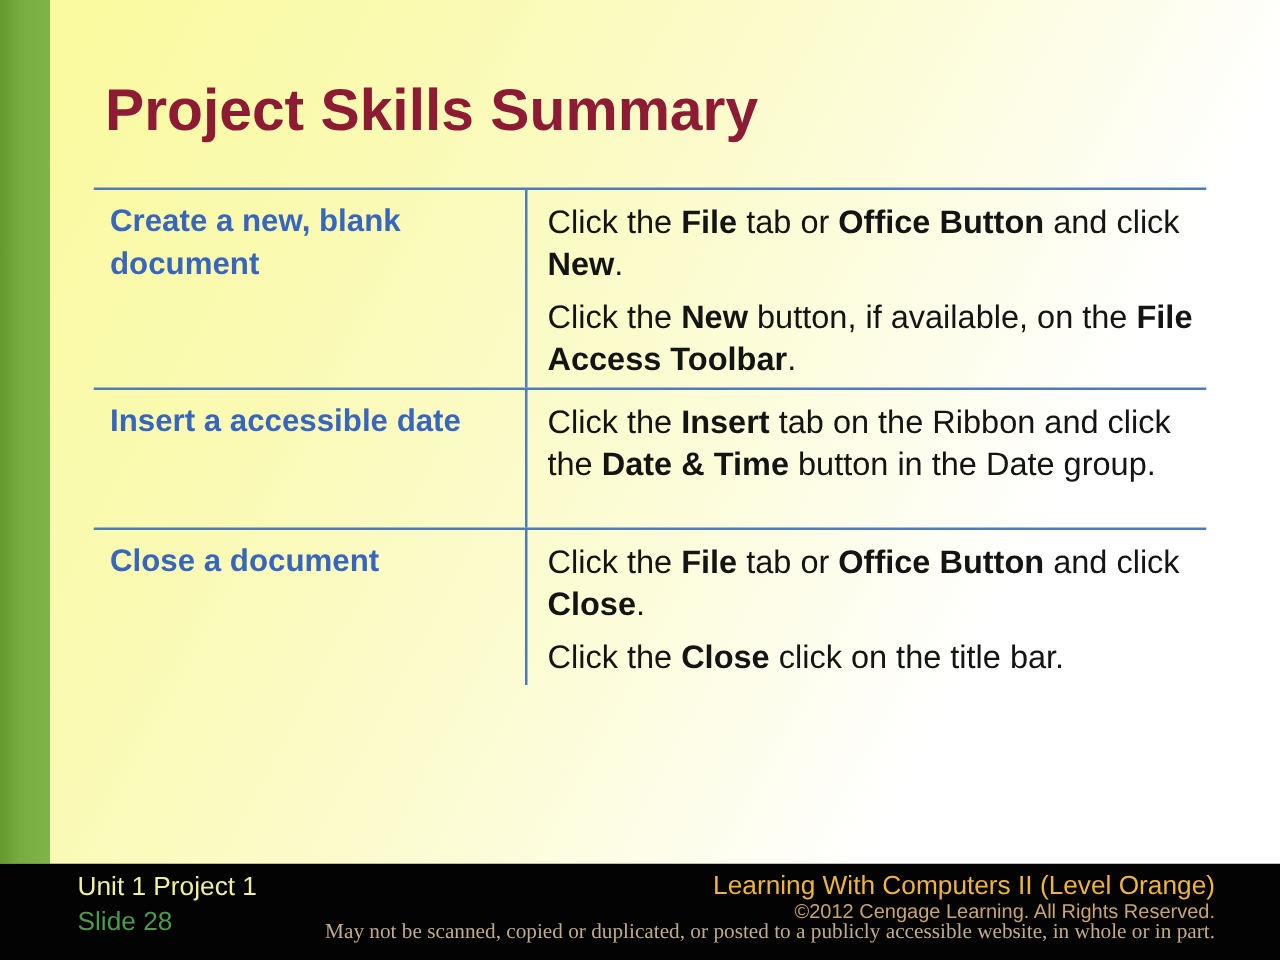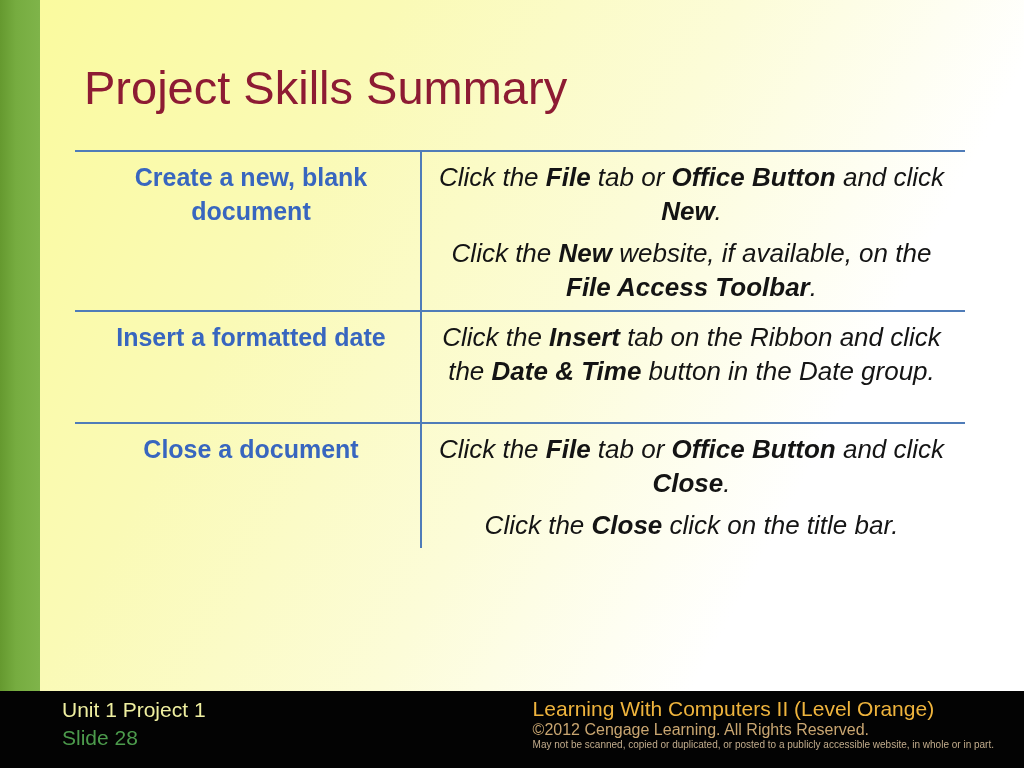--- a/index.html
+++ b/index.html
@@ -22,75 +22,74 @@
   .slide{
     position:relative;width:1024px;height:768px;
     background:linear-gradient(118deg,#FAFA9C 0%,#FAFAB6 28%,#FCFCD8 52%,#FFFFFF 74%);
   }
   .green-bar{
     position:absolute;left:0;top:0;width:40px;height:691px;
     background:linear-gradient(to right,var(--green-from) 0%,#76AC40 40%,var(--green-to) 100%);
   }
   .page-title{
     position:absolute;left:84px;top:60px;
-    font-size:47px;font-weight:normal;color:var(--title-color);
+    font-size:47px;font-weight:bold;color:var(--title-color);
     letter-spacing:0;
   }
   .skills-table{
     position:absolute;left:75px;top:150px;width:890px;
     border-top:2px solid var(--border-color);
-    text-align:center;
   }
   .trow{display:flex;}
   .trow:nth-child(1){min-height:151px;border-bottom:2px solid var(--border-color);}
   .trow:nth-child(2){min-height:112px;border-bottom:2px solid var(--border-color);}
   .trow:nth-child(3){min-height:116px;}
   .cell{padding:8px 6px 6px 13px;}
   .cell.skill{
     width:345px;flex:0 0 345px;
     font-size:25px;line-height:34px;font-weight:bold;color:var(--skill-color);
   }
   .cell.steps{
     flex:1;border-left:2px solid var(--border-color);
-    padding-left:4px;padding-right:8px;
-    font-size:26px;line-height:34px;color:var(--body-text);font-style:italic;
+    padding-left:16px;padding-right:8px;
+    font-size:26px;line-height:34px;color:var(--body-text);
   }
   .cell.steps p{margin:0 0 8px 0;}
   .cell.steps p:last-child{margin-bottom:0;}
   .cell.steps .b{font-weight:bold;}
   .footer{
     position:absolute;left:0;top:691px;width:1024px;height:92px;
     background:var(--footer-bg);
   }
   .footer-left{position:absolute;left:62px;top:5px;}
   .footer-left .line1{font-size:21px;line-height:28px;color:var(--footer-line1);}
   .footer-left .line2{font-size:21px;line-height:28px;color:var(--footer-line2);}
-  .footer-right{position:absolute;right:30px;top:4px;text-align:left;}
+  .footer-right{position:absolute;right:52px;top:4px;text-align:right;}
   .footer-right .rline1{font-size:21px;line-height:27px;color:var(--footer-right1);}
   .footer-right .rline2{font-size:16px;line-height:15px;color:var(--footer-right2);}
-  .footer-right .rline3{font-size:10px;line-height:15px;color:var(--footer-right3);}
+  .footer-right .rline3{font-size:17px;line-height:15px;color:var(--footer-right3);font-family:Liberation Serif, serif;}
 </style>
 </head>
 <body>
 
 <div class="slide">
   <div class="green-bar"></div>
 
   <h1 class="page-title">Project Skills Summary</h1>
 
   <div class="skills-table">
       <div class="trow">
         <div class="cell skill">Create a new, blank document</div>
         <div class="cell steps">
           <p><span>Click the </span><span class="b">File</span><span> tab or </span><span class="b">Office Button</span><span> and click </span><span class="b">New</span><span>.</span></p>
-          <p><span>Click the </span><span class="b">New</span><span> website, if available, on the </span><span class="b">File Access Toolbar</span><span>.</span></p>
+          <p><span>Click the </span><span class="b">New</span><span> button, if available, on the </span><span class="b">File Access Toolbar</span><span>.</span></p>
         </div>
       </div>
       <div class="trow">
-        <div class="cell skill">Insert a formatted date</div>
+        <div class="cell skill">Insert a accessible date</div>
         <div class="cell steps">
           <p><span>Click the </span><span class="b">Insert</span><span> tab on the Ribbon and click the </span><span class="b">Date &amp; Time</span><span> button in the Date group.</span></p>
         </div>
       </div>
       <div class="trow">
         <div class="cell skill">Close a document</div>
         <div class="cell steps">
           <p><span>Click the </span><span class="b">File</span><span> tab or </span><span class="b">Office Button</span><span> and click </span><span class="b">Close</span><span>.</span></p>
           <p><span>Click the </span><span class="b">Close</span><span> click on the title bar.</span></p>
         </div>

